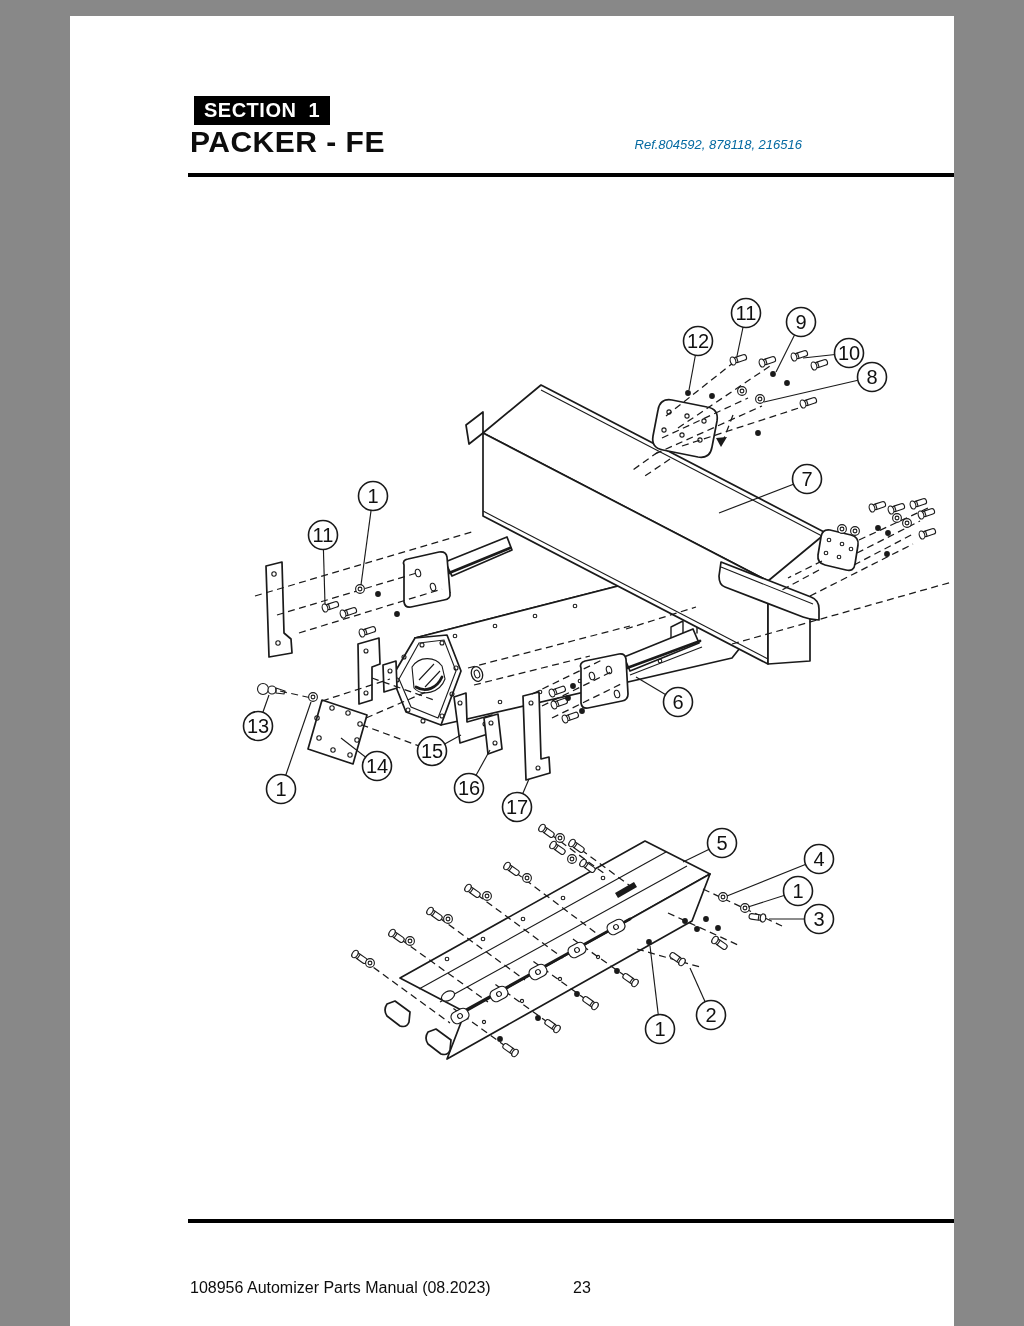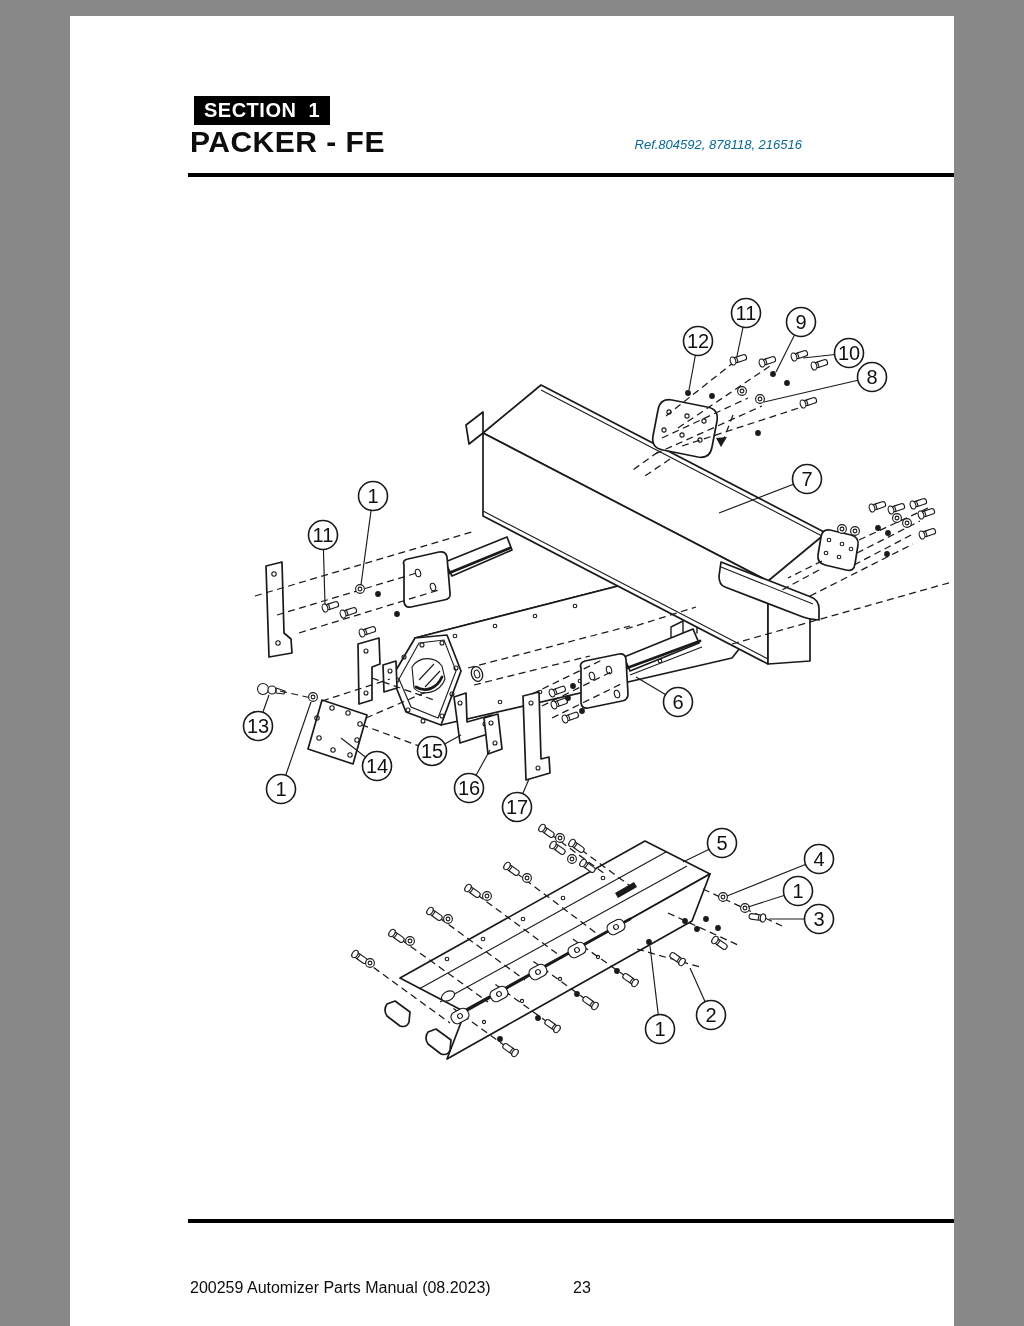--- a/index.html
+++ b/index.html
@@ -574,15 +574,15 @@
         </g>
         <g class="callout">
           <line x1="590" y1="1013" x2="580" y2="930"></line>
           <circle cx="590" cy="1013" r="14.5"></circle>
           <text x="590" y="1020">1</text>
         </g>
       </g>
   </svg>
 
   <div class="rule rule-bottom"></div>
-  <div class="ftr-left">200259 Automizer Parts Manual (08.2023)</div>
+  <div class="ftr-left">108956 Automizer Parts Manual (08.2023)</div>
   <div class="ftr-page">23</div>
 </div>
 
 </body></html>

